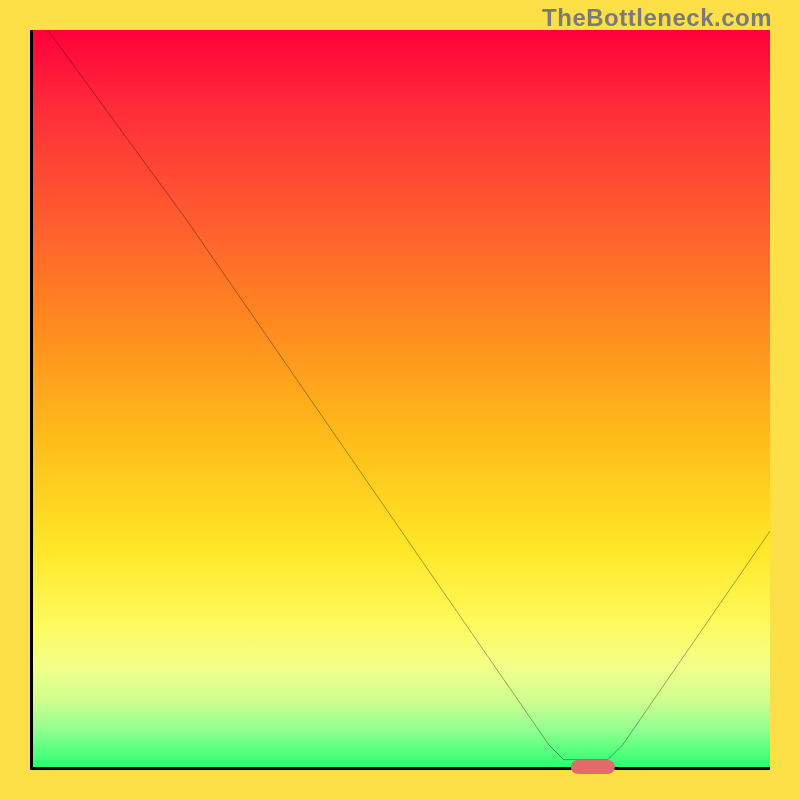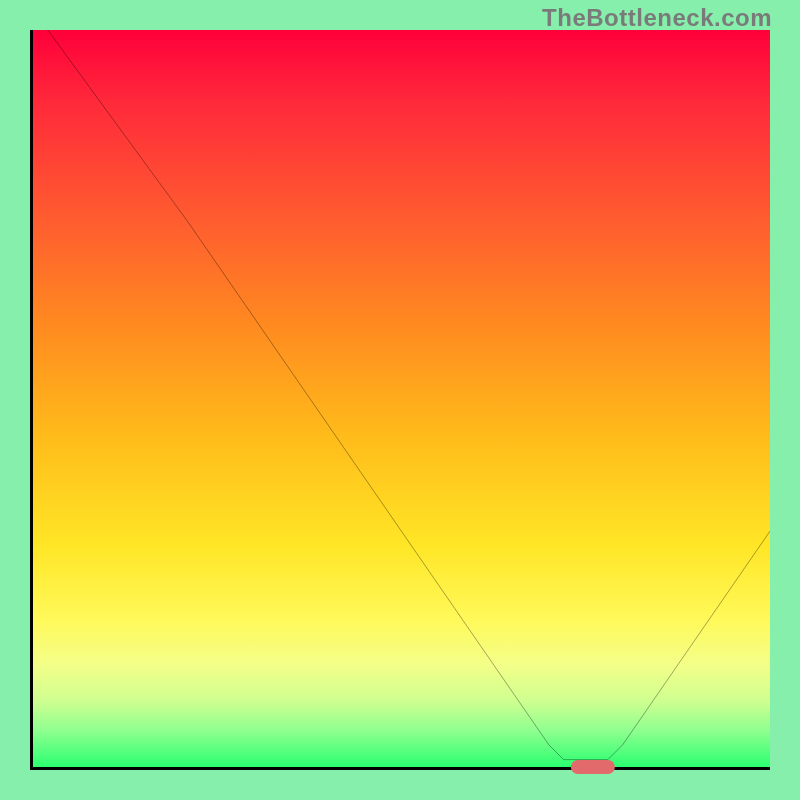--- a/index.html
+++ b/index.html
@@ -7,21 +7,21 @@
     padding: 0;
     width: 800px;
     height: 800px;
     overflow: hidden;
     font-family: Arial, Helvetica, sans-serif;
   }
   .chart-container {
     position: relative;
     width: 800px;
     height: 800px;
-    background: #86efac;
+    background: #fde047;
   }
   .plot-area {
     position: absolute;
     left: 30px;
     top: 30px;
     width: 740px;
     height: 740px;
     box-sizing: border-box;
     border-left: 3px solid #000;
     border-bottom: 3px solid #000;

